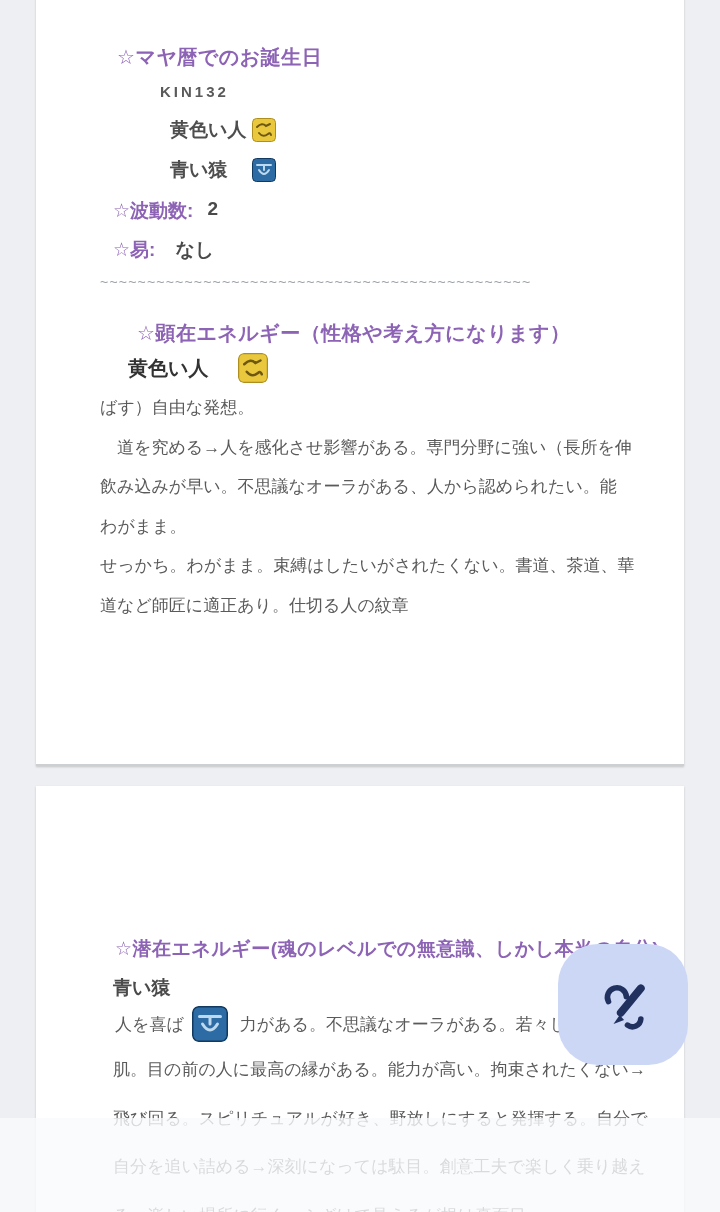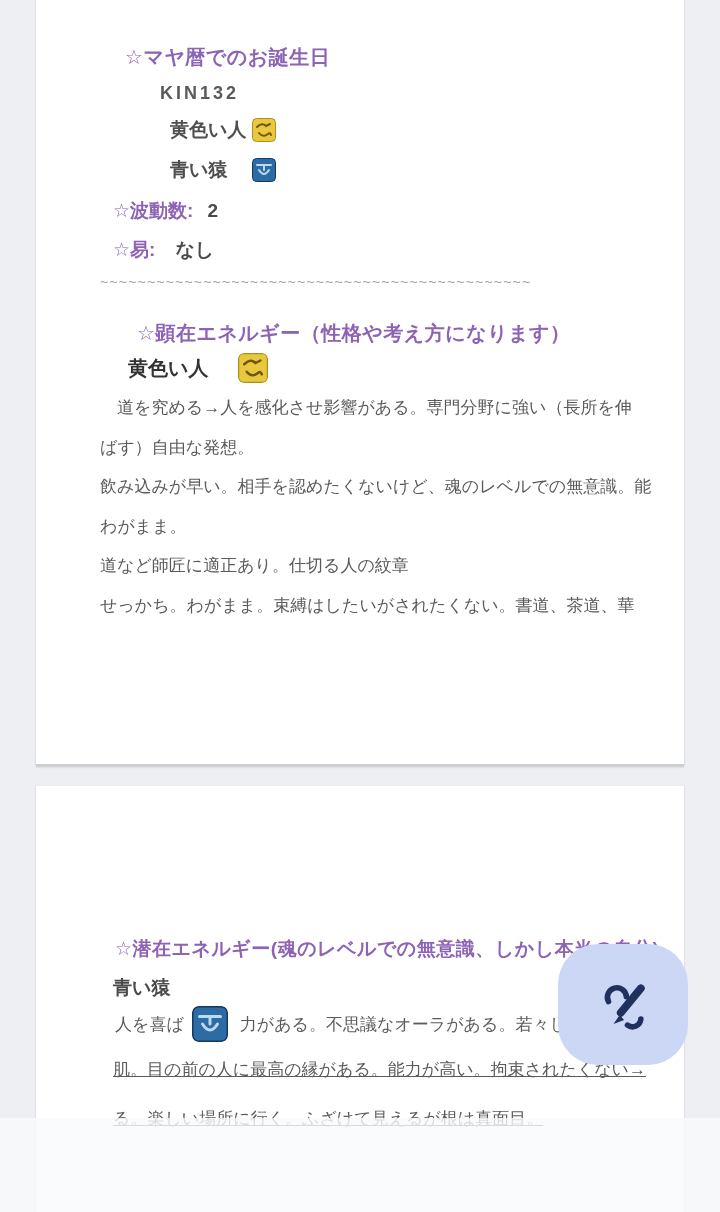--- a/index.html
+++ b/index.html
@@ -13,54 +13,54 @@
   
   .page{
     position:absolute;left:36px;width:648px;background:#ffffff;
     box-shadow:0 1px 2px rgba(0,0,0,.18);
   }
   .page1{top:-24px;height:788px;border-bottom:2px solid #cdd0d3;}
   .page2{top:786px;height:440px;}
   
   .abs{position:absolute;white-space:nowrap;z-index:2;}
   .h-purple{color:#8d63b5;font-weight:700;font-size:20px;letter-spacing:.5px;}
-  .kin{color:#5a5a5a;font-weight:600;font-size:18px;letter-spacing:3px;}
+  .kin{color:#5a5a5a;font-weight:600;font-size:15px;letter-spacing:3px;}
   .seal-row{display:flex;align-items:center;justify-content:space-between;}
   .seal-label{color:#4e4e4e;font-weight:700;font-size:19px;width:82px;}
   .seal-icon{width:24px;height:24px;border-radius:4px;display:block;}
-  .kv{display:flex;align-items:center;}
+  .kv{display:flex;align-items:flex-start;}
   .kv .lab{color:#8d63b5;font-weight:700;font-size:19px;}
   .kv .val{color:#4a4a4a;font-weight:600;font-size:19px;margin-left:14px;}
   .divider{color:#9aa0a6;font-size:14px;letter-spacing:1.2px;}
   .bold-seal{color:#333;font-weight:700;font-size:20px;}
   .body1{color:#5a5a5a;font-size:17px;}
   .body1 .bline{height:39.5px;line-height:39.5px;white-space:nowrap;}
   .body2{color:#5a5a5a;font-size:17px;}
-  .body2 .bline{height:48.6px;line-height:48.6px;white-space:nowrap;text-decoration:underline;}
+  .body2 .bline{height:48.6px;line-height:48.6px;white-space:nowrap;}
   .inline-row{display:flex;align-items:center;color:#5a5a5a;font-size:17px;}
   .inline-row .mini-icon{width:36px;height:36px;border-radius:6px;margin:0 12px 0 8px;}
   
   .fab{
     position:absolute;left:558px;top:944px;width:130px;height:121px;
     background:#ccd7f6;border-radius:40px;z-index:5;border:none;
     display:flex;align-items:center;justify-content:center;cursor:pointer;
   }
   
   .navbar{
     position:absolute;left:0;top:1118px;width:720px;height:94px;
     background:rgba(249,250,251,.8);z-index:6;
   }
 </style>
 </head>
 <body>
 
 <div class="page page1"></div>
 <div class="page page2"></div>
 
-<div class="abs h-purple" style="left:125px;top:44px;">☆マヤ暦でのお誕生日</div>
+<div class="abs h-purple" style="left:117px;top:44px;">☆マヤ暦でのお誕生日</div>
 
 <div class="abs kin" style="left:160px;top:83px;">KIN132</div>
 
 <div class="abs seal-row" style="left:170px;top:117px;">
   <span class="seal-label">黄色い人</span>
   <svg class="seal-icon" viewBox="0 0 24 24">
     <rect x="0.5" y="0.5" width="23" height="23" rx="4" fill="#e9c83e" stroke="#ad8e1e" stroke-width="1"></rect>
     <path d="M5 9 q5 -5 9 -1 l4 -2" fill="none" stroke="#6e5710" stroke-width="2" stroke-linecap="round"></path>
     <path d="M7 15 q4 5 9 1 q2 -2 3 1" fill="none" stroke="#6e5710" stroke-width="2" stroke-linecap="round"></path>
   </svg>
@@ -92,44 +92,46 @@
 <div class="abs seal-row" style="left:128px;top:353px;">
   <span class="bold-seal" style="width:110px;">黄色い人</span>
   <svg class="seal-icon" style="width:30px;height:30px;border-radius:6px;" viewBox="0 0 24 24">
     <rect x="0.5" y="0.5" width="23" height="23" rx="4" fill="#e9c83e" stroke="#ad8e1e" stroke-width="1"></rect>
     <path d="M5 9 q5 -5 9 -1 l4 -2" fill="none" stroke="#6e5710" stroke-width="2" stroke-linecap="round"></path>
     <path d="M7 15 q4 5 9 1 q2 -2 3 1" fill="none" stroke="#6e5710" stroke-width="2" stroke-linecap="round"></path>
   </svg>
 </div>
 
 <div class="abs body1" style="left:100px;top:388px;">
+  <div class="bline">ばす）自由な発想。</div>
   <div class="bline">　道を究める→人を感化させ影響がある。専門分野に強い（長所を伸</div>
-  <div class="bline">ばす）自由な発想。</div>
-  <div class="bline">飲み込みが早い。相手を認めたくないけど、魂のレベルでの無意識。能</div>
+  <div class="bline">飲み込みが早い。不思議なオーラがある、人から認められたい。能</div>
   <div class="bline">わがまま。</div>
+  <div class="bline">せっかち。わがまま。束縛はしたいがされたくない。書道、茶道、華</div>
   <div class="bline">道など師匠に適正あり。仕切る人の紋章</div>
-  <div class="bline">せっかち。わがまま。束縛はしたいがされたくない。書道、茶道、華</div>
 </div>
 
 <div class="abs h-purple" style="left:115px;top:936px;font-size:19px;">☆潜在エネルギー(魂のレベルでの無意識、しかし本当の自分)</div>
 
 <div class="abs bold-seal" style="left:113px;top:975px;font-size:19px;color:#4a4a4a;">青い猿</div>
 
 <div class="abs inline-row" style="left:115px;top:1006px;">
   <span>人を喜ば</span>
   <svg class="mini-icon" viewBox="0 0 24 24">
     <rect x="0.5" y="0.5" width="23" height="23" rx="4" fill="#2d6ba4" stroke="#12395f" stroke-width="1"></rect>
     <path d="M5 7 h14 M12 7 v5" fill="none" stroke="#bcd9ef" stroke-width="2" stroke-linecap="round"></path>
     <path d="M7 12 q5 8 10 0" fill="none" stroke="#bcd9ef" stroke-width="2" stroke-linecap="round"></path>
   </svg>
   <span>力がある。不思議なオーラがある。若々しい。天然</span>
 </div>
 
 <div class="abs body2" style="left:113px;top:1046px;">
   <div class="bline">肌。目の前の人に最高の縁がある。能力が高い。拘束されたくない→</div>
+  <div class="bline">飛び回る。スピリチュアルが好き、野放しにすると発揮する。自分で</div>
+  <div class="bline">自分を追い詰める→深刻になっては駄目。創意工夫で楽しく乗り越え</div>
   <div class="bline">る。楽しい場所に行く。ふざけて見えるが根は真面目。</div>
 </div>
 
 <button class="fab">
   <svg width="58" height="58" viewBox="0 0 52 52">
     <path d="M13 23 a8.5 8.5 0 1 1 16 -4.5" fill="none" stroke="#20305f" stroke-width="5" stroke-linecap="round"></path>
     <path d="M30 44 a7.5 7.5 0 0 0 12 -5.5" fill="none" stroke="#20305f" stroke-width="5" stroke-linecap="round"></path>
     <path d="M42 11 L24 33" fill="none" stroke="#20305f" stroke-width="7" stroke-linecap="round"></path>
     <path d="M23 35 L17.5 43 L27 39.5 Z" fill="#20305f"></path>
   </svg>

